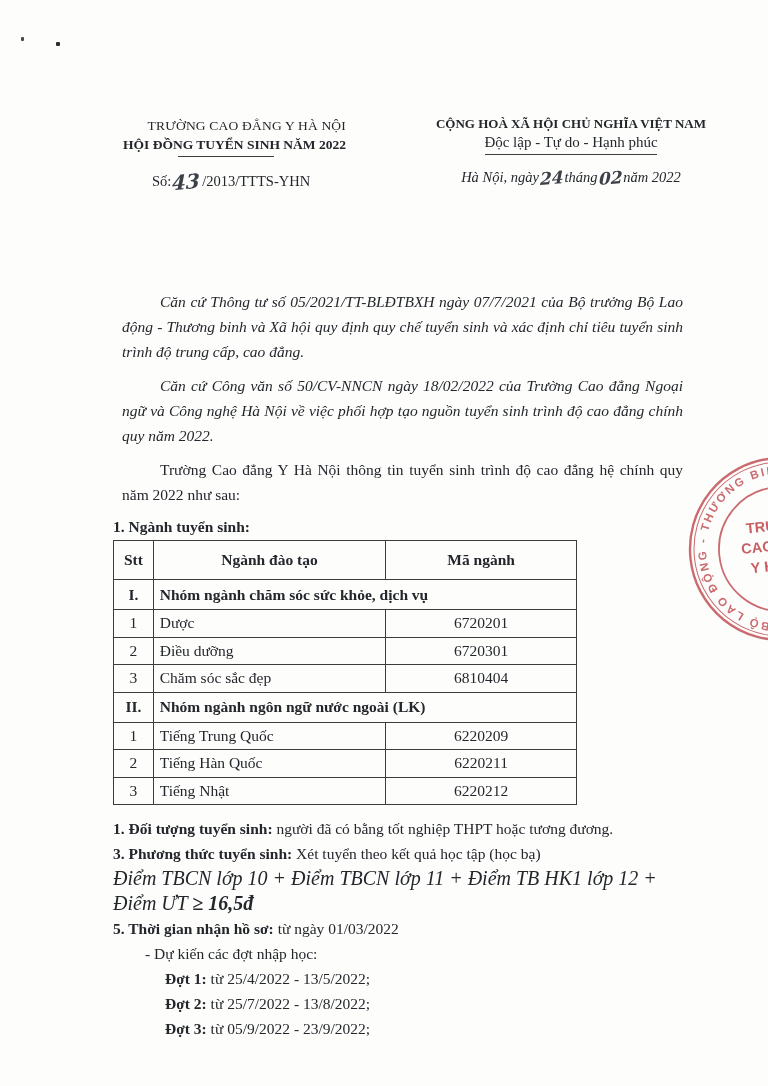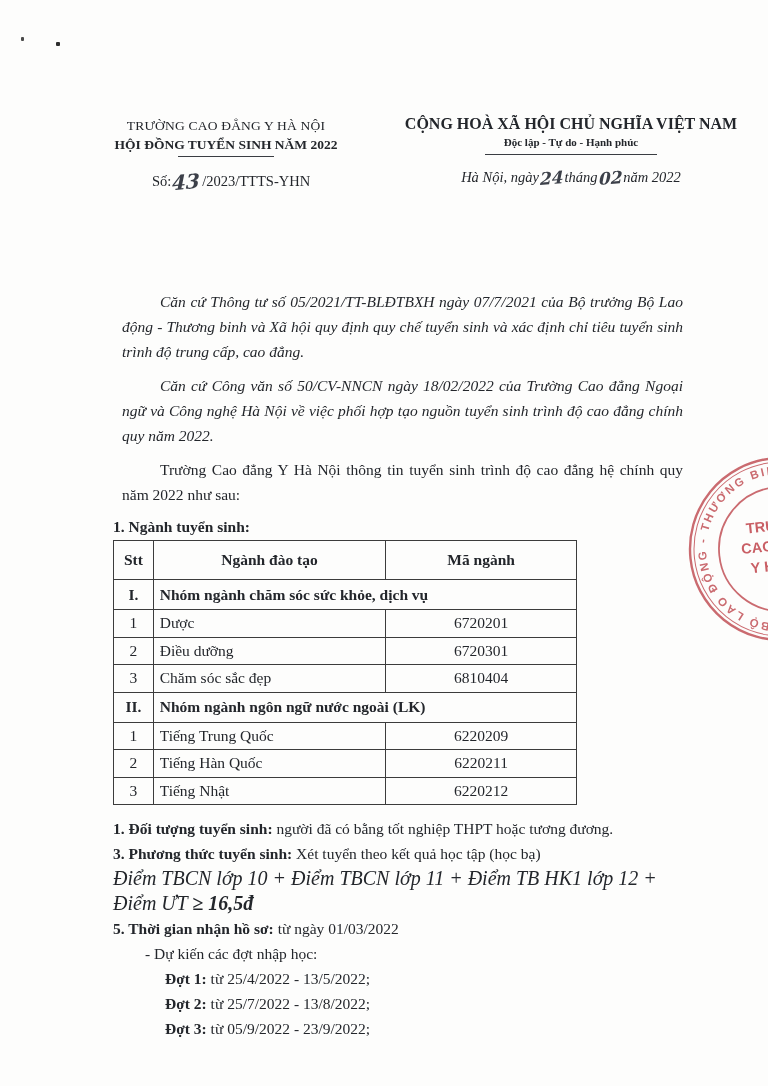--- a/index.html
+++ b/index.html
@@ -2,26 +2,26 @@
 <html><head>
 <meta charset="utf-8">
 <style>
   html,body{margin:0;padding:0;}
   .page{
     position:relative; width:768px; height:1086px; overflow:hidden;
     background:#fdfdfc; color:#23262b;
     font-family:"Liberation Serif", serif;
   }
   .speck{position:absolute;background:#4a4a4a;border-radius:1px;}
-  .hdr-left{position:absolute;left:106px;top:117px;width:240px;text-align:center;line-height:18px;}
+  .hdr-left{position:absolute;left:106px;top:117px;width:240px;text-align:right;line-height:18px;}
   .hdr-left .l1{font-size:13.5px;letter-spacing:.2px;}
   .hdr-left .l2{font-size:13.5px;font-weight:bold;margin-top:1px;}
   .hdr-right{position:absolute;left:396px;top:114px;width:350px;text-align:center;line-height:19px;}
-  .hdr-right .l1{font-size:16px;font-weight:bold;}
-  .hdr-right .l2{font-size:11px;font-weight:bold;}
+  .hdr-right .l1{font-size:13px;font-weight:bold;}
+  .hdr-right .l2{font-size:15px;font-weight:normal;}
   .uline{height:0;border-bottom:1.4px solid #3a3d42;margin:2px auto 0 auto;}
   .so-line{position:absolute;left:152px;top:170px;font-size:14.5px;white-space:nowrap;}
   .date-line{position:absolute;left:396px;top:168px;width:350px;text-align:center;
     font-style:italic;font-size:14.5px;white-space:nowrap;}
   .hw{font-family:"DejaVu Serif", serif;font-style:italic;font-weight:bold;
     color:#3c4049;display:inline-block;transform:rotate(-5deg) skewX(-6deg);}
   .hw-so{font-size:20px;margin:0 2px 0 1px;vertical-align:-3px;}
   .hw-date{font-size:17px;margin:0 1px;vertical-align:-2px;}
   .title{position:absolute;left:113px;top:203px;width:579px;text-align:center;}
   .title .t1{font-size:17px;font-weight:bold;letter-spacing:.6px;}
@@ -63,21 +63,21 @@
     <div class="l2">HỘI ĐỒNG TUYỂN SINH NĂM 2022</div>
     <div class="uline" style="width:96px;"></div>
   </div>
 
   <div class="hdr-right">
     <div class="l1">CỘNG HOÀ XÃ HỘI CHỦ NGHĨA VIỆT NAM</div>
     <div class="l2">Độc lập - Tự do - Hạnh phúc</div>
     <div class="uline" style="width:172px;"></div>
   </div>
 
-  <div class="so-line"><span>Số:</span><span class="hw hw-so">43</span><span>/2023/TTTS-YHN</span></div>
+  <div class="so-line"><span>Số:</span><span class="hw hw-so">43</span><span>/2013/TTTS-YHN</span></div>
 
   <div class="date-line"><span>Hà Nội, ngày</span><span class="hw hw-date">24</span><span>tháng</span><span class="hw hw-date">02</span><span>năm 2022</span></div>
 
 
   <div class="content">
     <p class="it">Căn cứ Thông tư số 05/2021/TT-BLĐTBXH ngày 07/7/2021 của Bộ trưởng Bộ Lao động - Thương binh và Xã hội quy định quy chế tuyển sinh và xác định chỉ tiêu tuyển sinh trình độ trung cấp, cao đẳng.</p>
     <p class="it">Căn cứ Công văn số 50/CV-NNCN ngày 18/02/2022 của Trường Cao đẳng Ngoại ngữ và Công nghệ Hà Nội về việc phối hợp tạo nguồn tuyển sinh trình độ cao đẳng chính quy năm 2022.</p>
     <p>Trường Cao đẳng Y Hà Nội thông tin tuyển sinh trình độ cao đẳng hệ chính quy năm 2022 như sau:</p>
 
     <div class="h1">1. Ngành tuyển sinh:</div>

